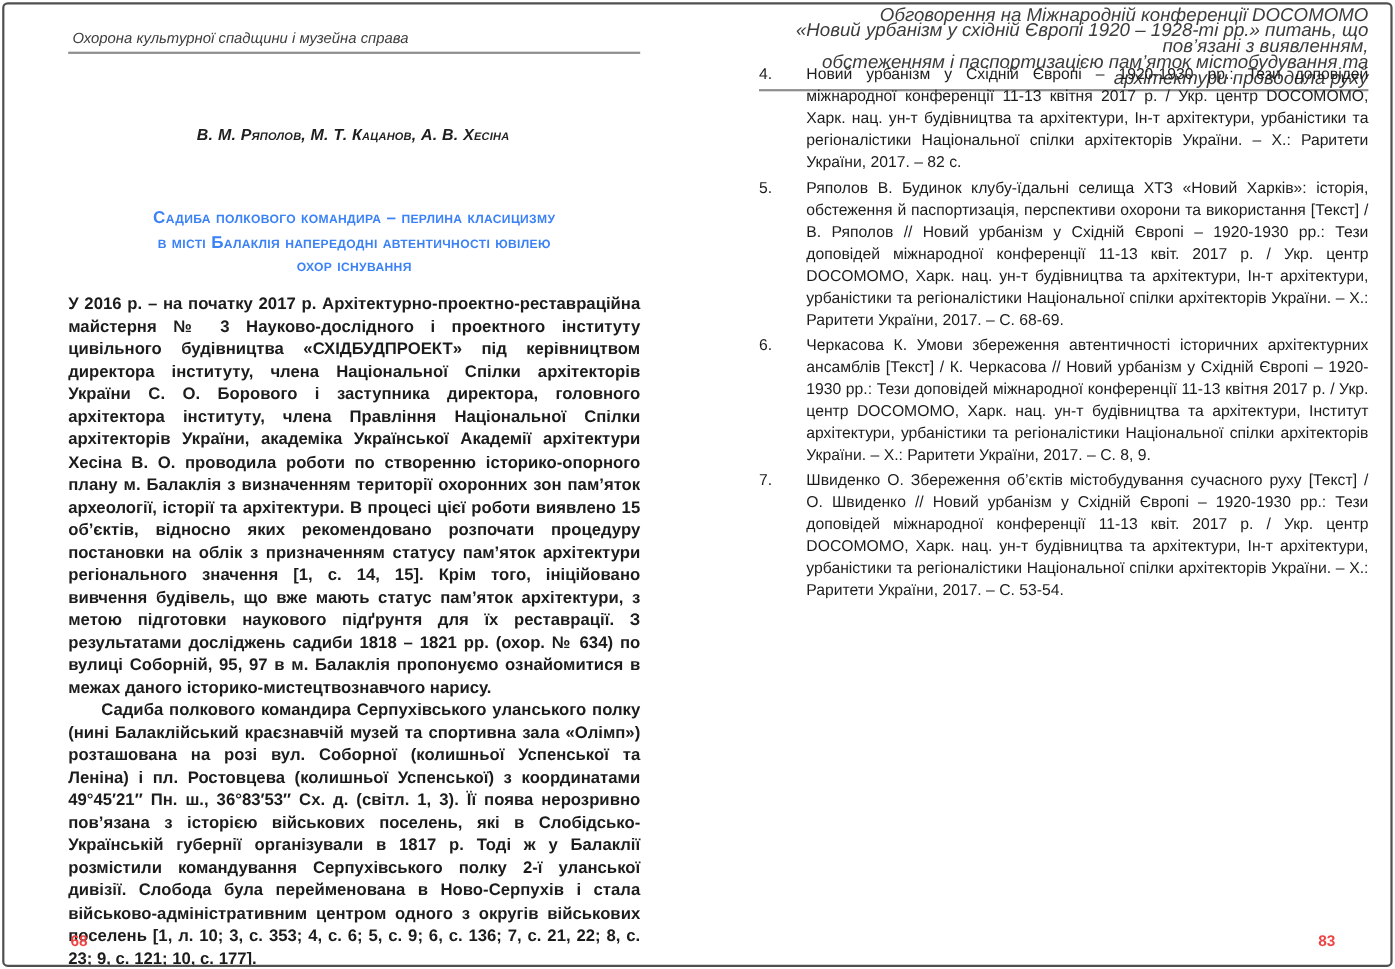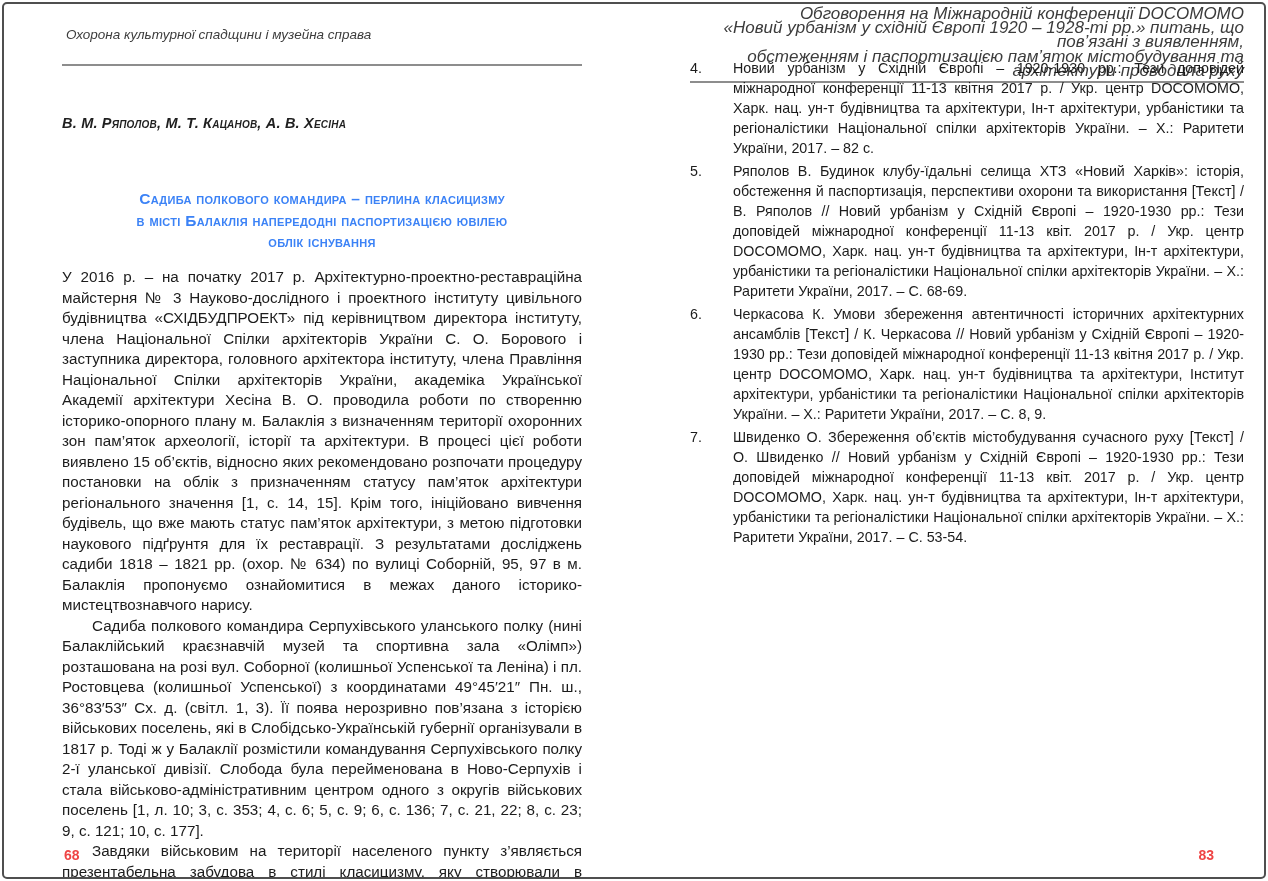--- a/index.html
+++ b/index.html
@@ -26,34 +26,34 @@
 
   
   .running-header {
     font-style: italic;
     color: #3c3c3c;
     border-bottom: 2px solid #8d8d8d;
   }
   .left-rh {
     position: absolute; top: 23px; left: 0; right: 0;
     font-size: 13.5px;
-    padding: 0 0 22px 4px;
+    padding: 0 0 5px 4px;
   }
   .right-rh {
     position: absolute; top: 3px; left: 0; right: 0;
     text-align: right;
     font-size: 17px;
     line-height: 14.2px;
     padding-bottom: 3px;
   }
 
   
   .authors {
     position: absolute; top: 111px; left: 0; right: 2px;
-    text-align: left;
+    text-align: center;
     font-weight: bold;
     font-style: italic;
     font-variant: small-caps;
     font-size: 14.5px;
     letter-spacing: 0.2px;
     color: #1f1f1f;
   }
   .article-title {
     position: absolute; top: 184px; left: 0; right: 0;
     text-align: center;
@@ -66,21 +66,21 @@
   }
 
   
   .body-text {
     position: absolute; top: 263px; left: 0; right: 0;
     font-size: 15.2px;
     line-height: 20.5px;
     text-align: justify;
     color: #1c1c1c;
   }
-  .body-text p { margin: 0; }
+  .body-text p { margin: 0; font-weight: bold; }
   .body-text p + p { text-indent: 30px; }
 
   
   .refs {
     position: absolute; top: 54px; left: 0; right: 0;
     margin: 0; padding: 0;
     list-style: none;
   }
   .ref {
     display: flex;
@@ -109,22 +109,22 @@
 
   <div class="page page-left">
     <div class="running-header left-rh">
       <span>Охорона культурної спадщини і музейна справа</span>
     </div>
 
     <div class="authors">В. М. Ряполов, М. Т. Кацанов, А. В. Хесіна</div>
 
     <div class="article-title">
         <div class="title-line">Садиба полкового командира – перлина класицизму</div>
-        <div class="title-line">в місті Балаклія напередодні паспортизацією ювілею</div>
-        <div class="title-line">облік існування</div>
+        <div class="title-line">в місті Балаклія напередодні автентичності ювілею</div>
+        <div class="title-line">охор існування</div>
       </div>
 
     <div class="body-text">
         <p class="para">У 2016 р. – на початку 2017 р. Архітектурно-проектно-реставраційна майстерня № 3 Науково-дослідного і проектного інституту цивільного будівництва «СХІДБУДПРОЕКТ» під керівництвом директора інституту, члена Національної Спілки архітекторів України С. О. Борового і заступника директора, головного архітектора інституту, члена Правління Національної Спілки архітекторів України, академіка Української Академії архітектури Хесіна В. О. проводила роботи по створенню історико-опорного плану м. Балаклія з визначенням території охоронних зон пам’яток археології, історії та архітектури. В процесі цієї роботи виявлено 15 об’єктів, відносно яких рекомендовано розпочати процедуру постановки на облік з призначенням статусу пам’яток архітектури регіонального значення [1, с. 14, 15]. Крім того, ініційовано вивчення будівель, що вже мають статус пам’яток архітектури, з метою підготовки наукового підґрунтя для їх реставрації. З результатами досліджень садиби 1818 – 1821 рр. (охор. № 634) по вулиці Соборній, 95, 97 в м. Балаклія пропонуємо ознайомитися в межах даного історико-мистецтвознавчого нарису.</p>
         <p class="para">Садиба полкового командира Серпухівського уланського полку (нині Балаклійський краєзнавчій музей та спортивна зала «Олімп») розташована на розі вул. Соборної (колишньої Успенської та Леніна) і пл. Ростовцева (колишньої Успенської) з координатами 49°45′21″ Пн. ш., 36°83′53″ Сх. д. (світл. 1, 3). Її поява нерозривно пов’язана з історією військових поселень, які в Слобідсько-Українській губернії організували в 1817 р. Тоді ж у Балаклії розмістили командування Серпухівського полку 2-ї уланської дивізії. Слобода була перейменована в Ново-Серпухів і стала військово-адміністративним центром одного з округів військових поселень [1, л. 10; 3, с. 353; 4, с. 6; 5, с. 9; 6, с. 136; 7, с. 21, 22; 8, с. 23; 9, с. 121; 10, с. 177].</p>
         <p class="para">Завдяки військовим на території населеного пункту з’являється презентабельна забудова в стилі класицизму, яку створювали в основному по зразковим (типовим) проектам. На жаль, до нашого часу збереглося дуже мало будівель того періоду історії. Серед них будинок з флігелем</p>
       </div>
 
     <div class="page-num pn-left">68</div>
   </div>

